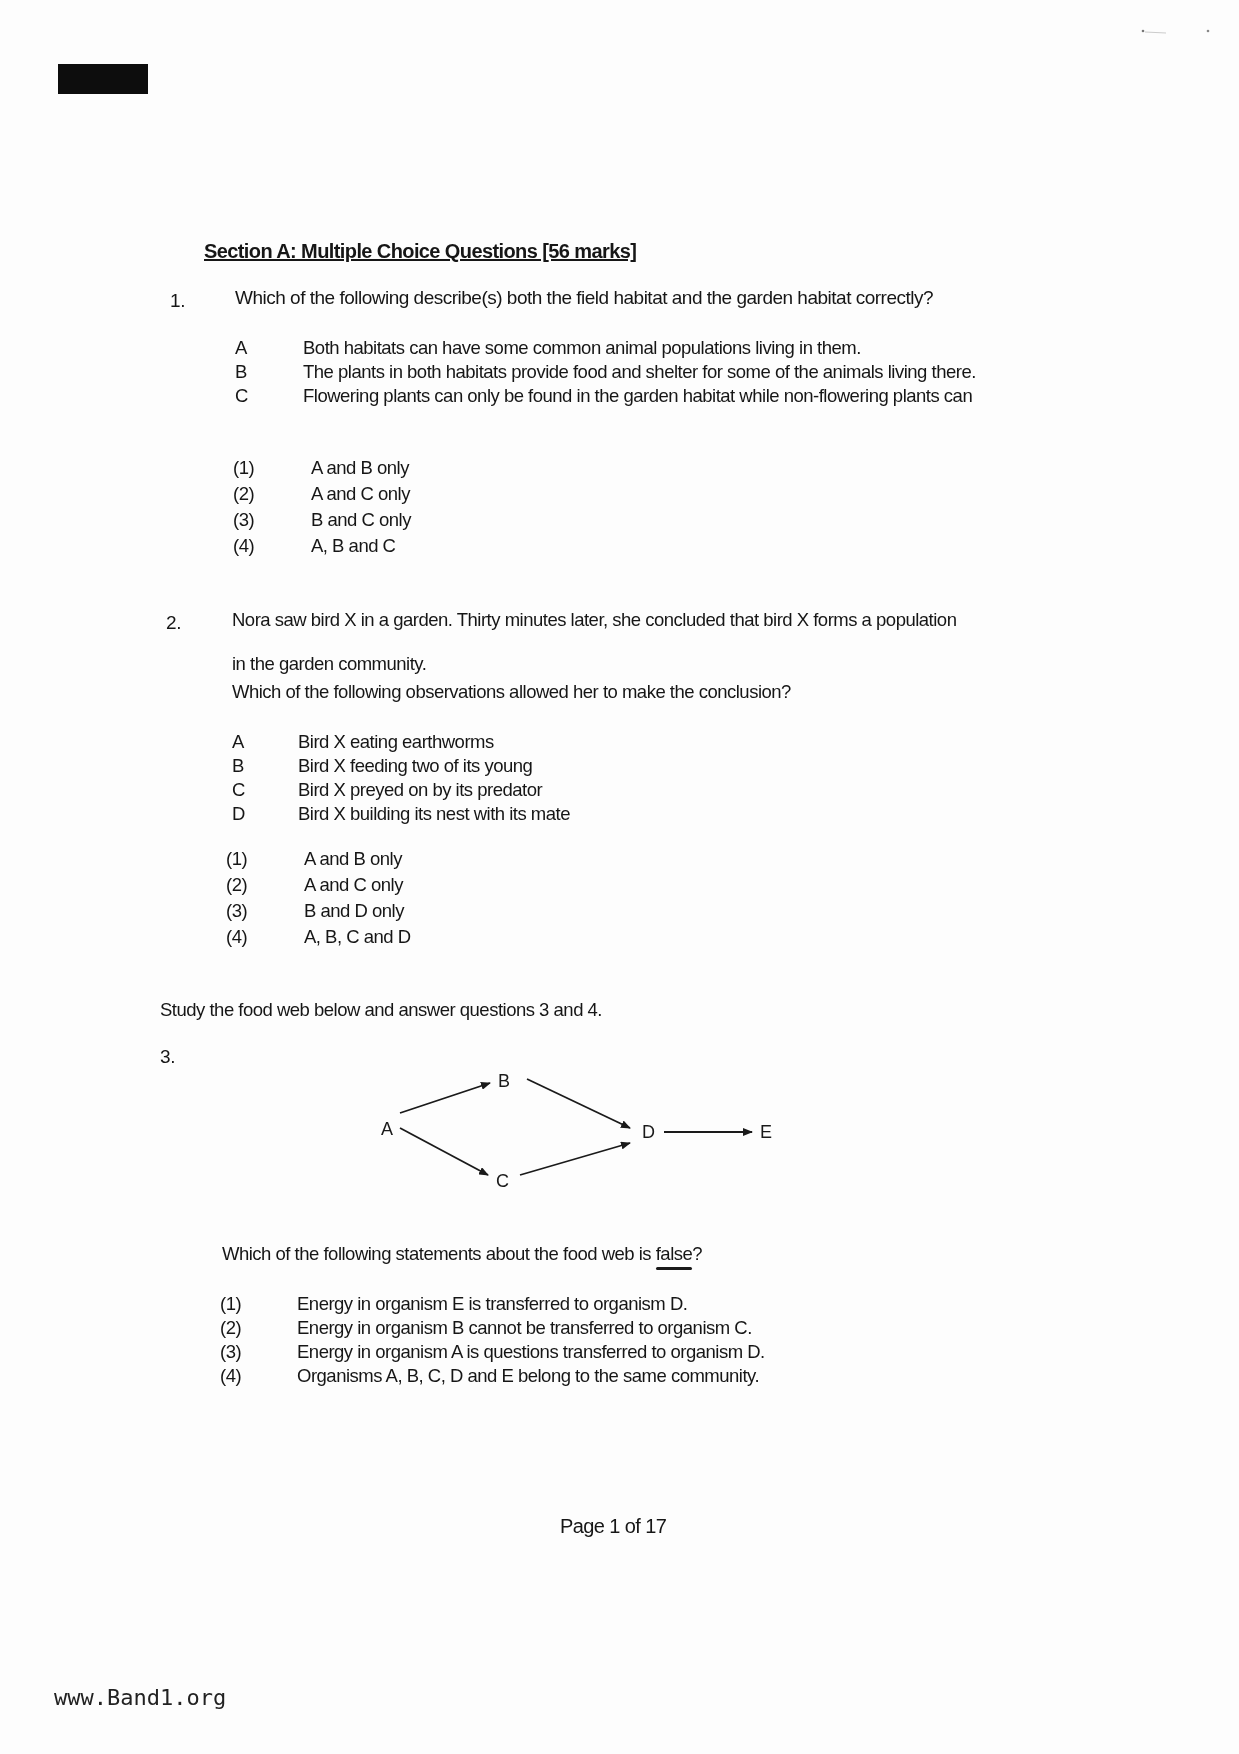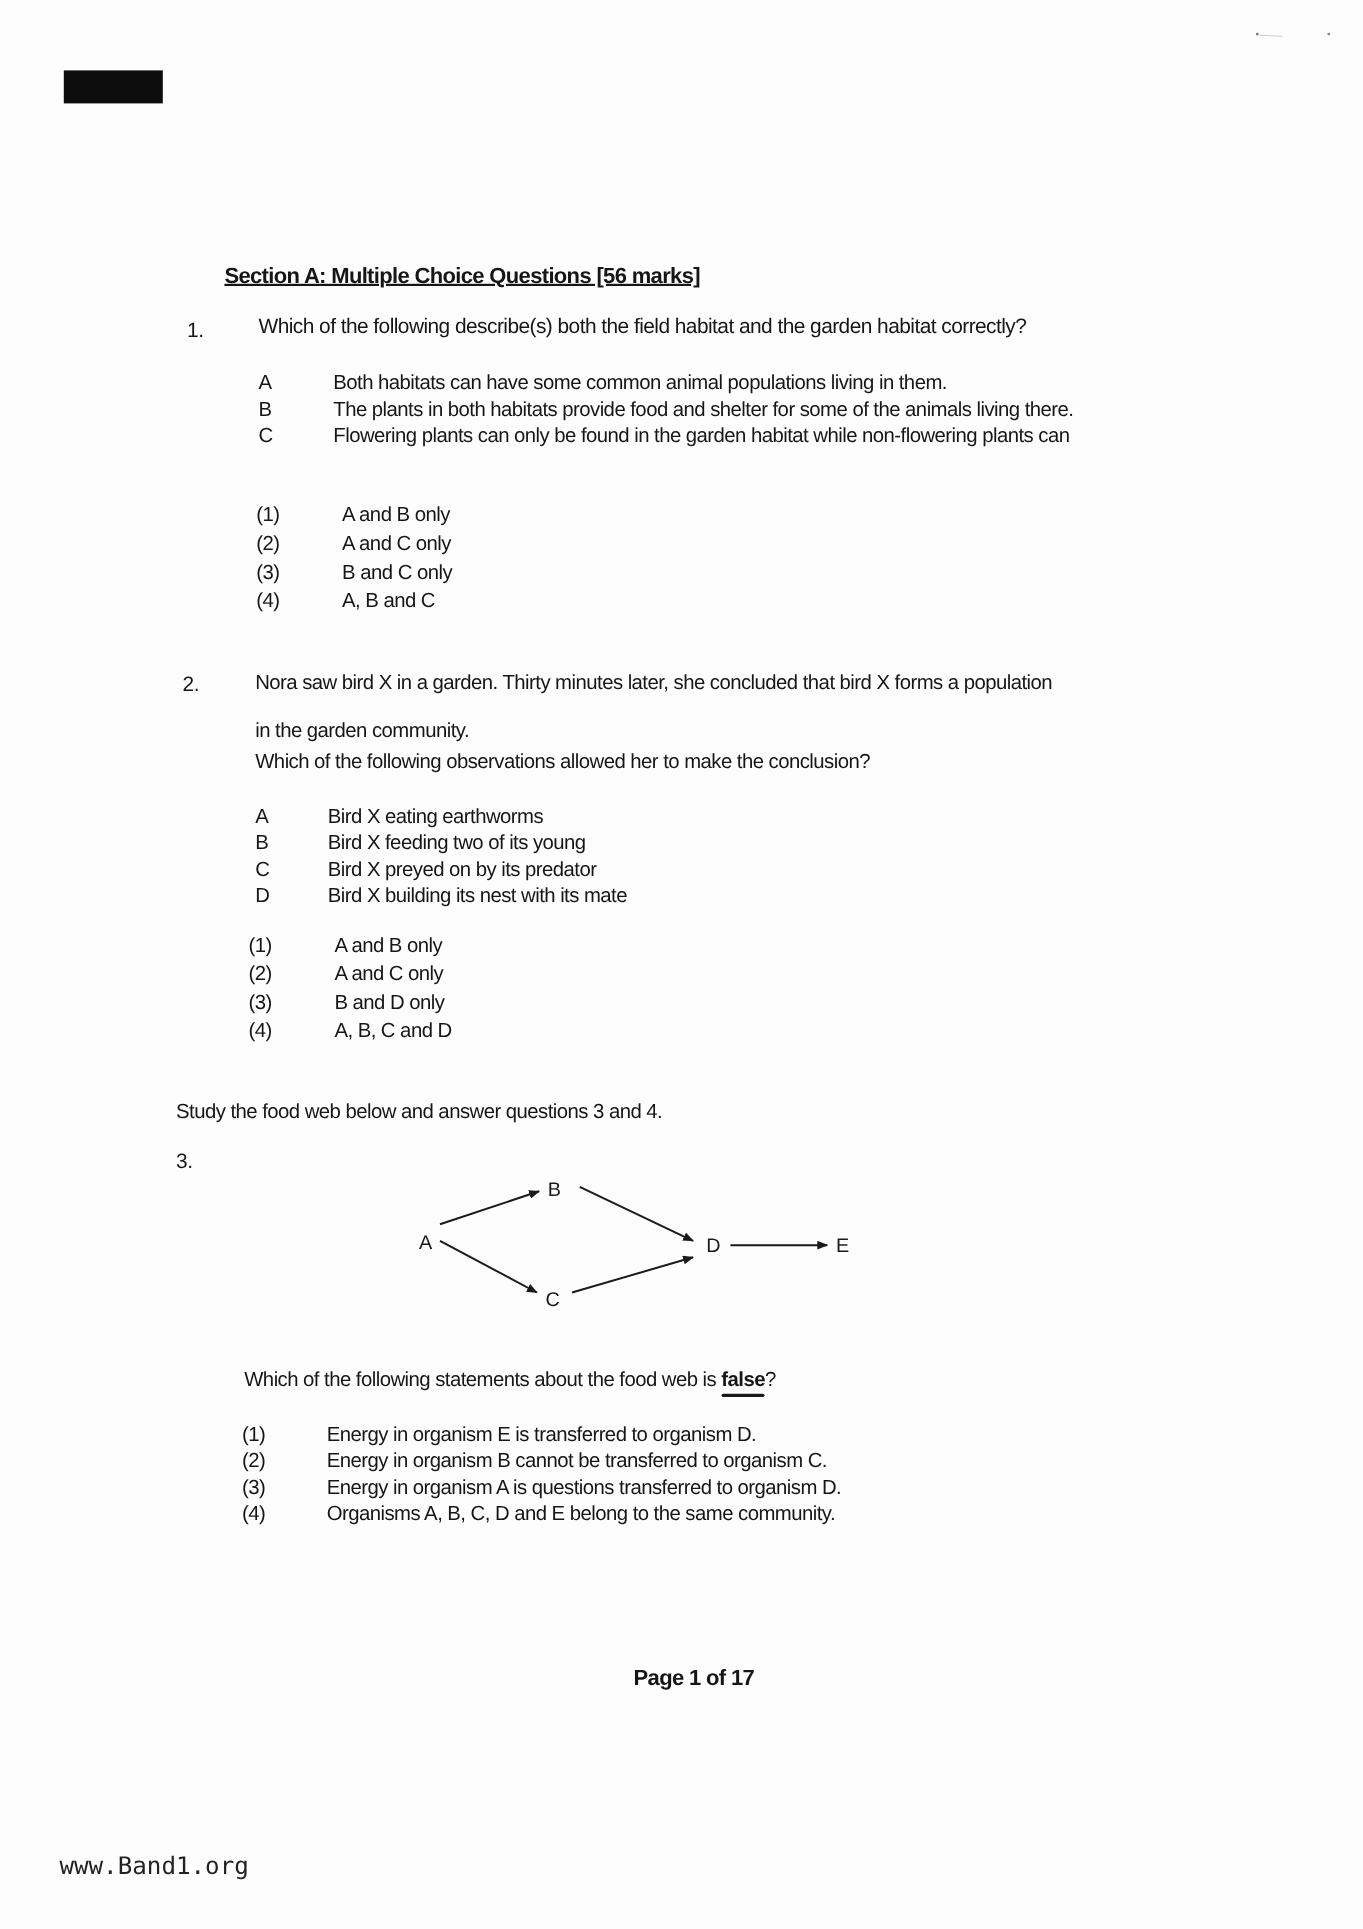--- a/index.html
+++ b/index.html
@@ -9,23 +9,23 @@
     font-family: "Liberation Sans", sans-serif;
   }
   .abs { position: absolute; }
   .redaction { left: 58px; top: 64px; width: 90px; height: 30px; background: #0d0d0d; }
   .specks { left: 1140px; top: 28px; width: 70px; height: 8px; }
   .title { left: 170px; top: 240px; font-size: 20px; font-weight: bold; text-decoration: underline; letter-spacing: -0.6px; margin-left: 34px; }
   .qnum { font-size: 19px; letter-spacing: -0.4px; }
   .txt { font-size: 18.5px; letter-spacing: -0.5px; line-height: 24px; white-space: nowrap; }
   .row { display: flex; }
   .row .lbl { display: inline-block; }
-  .footer-page { left: 560px; top: 1515px; font-size: 20px; font-weight: bold; letter-spacing: -0.6px; margin-left: 16px; }
+  .footer-page { left: 560px; top: 1515px; font-size: 20px; font-weight: normal; letter-spacing: -0.6px; }
   .watermark { left: 54px; top: 1685px; font-family: "DejaVu Sans Mono", monospace; font-size: 22px; color: #222; }
-  .false-word { font-weight: bold; position: relative; }
+  .false-word { font-weight: normal; position: relative; }
   .false-word::after { content: ""; position: absolute; left: 0; right: 0; bottom: -6px; height: 3px; background: #1a1a1a; border-radius: 2px; }
   svg text { font-family: "Liberation Sans", sans-serif; font-size: 18px; fill: #1a1a1a; }
 </style>
 </head>
 <body>
 
 <div class="abs redaction"></div>
 <svg class="abs specks" width="70" height="8">
   <circle cx="3" cy="3" r="1.3" fill="#777"></circle>
     <line x1="5" y1="4" x2="26" y2="5" stroke="#ccc" stroke-width="1"></line>

